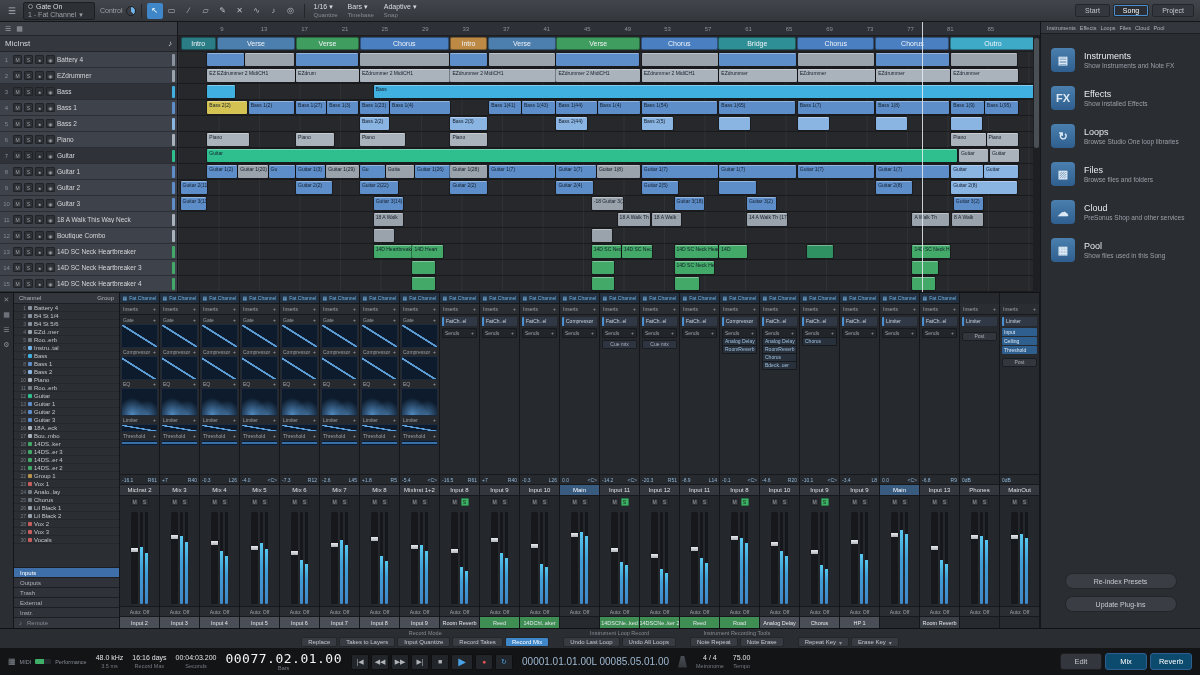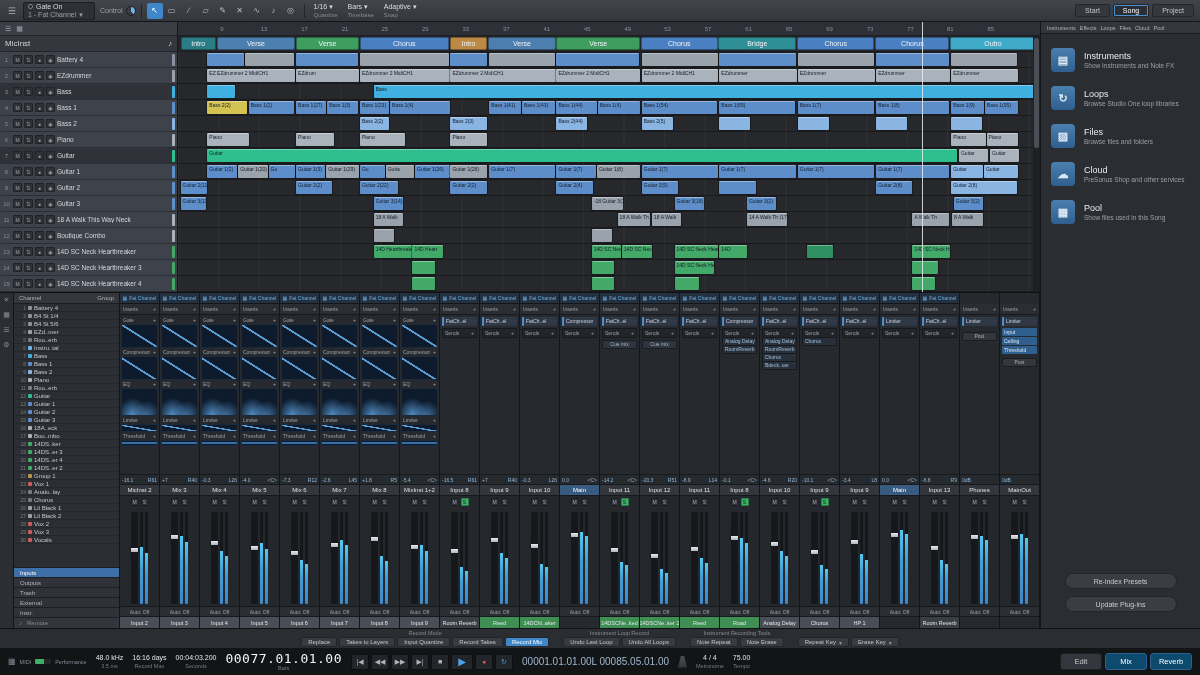--- a/index.html
+++ b/index.html
@@ -2505,20 +2505,27 @@
       <div class="br-items">
 
       <div class="br-item">
           <div class="br-ic">▤</div>
           <div class="br-tx">
             <div class="br-title">Instruments</div>
             <div class="br-desc">Show Instruments and Note FX</div>
           </div>
         </div>
           <div class="br-item">
+          <div class="br-ic">FX</div>
+          <div class="br-tx">
+            <div class="br-title">Effects</div>
+            <div class="br-desc">Show installed Effects</div>
+          </div>
+        </div>
+          <div class="br-item">
           <div class="br-ic">↻</div>
           <div class="br-tx">
             <div class="br-title">Loops</div>
             <div class="br-desc">Browse Studio One loop libraries</div>
           </div>
         </div>
           <div class="br-item">
           <div class="br-ic">▨</div>
           <div class="br-tx">
             <div class="br-title">Files</div>
@@ -2600,21 +2607,21 @@
     </div>
     <div class="tb-col">
       <div class="v">16:16 days</div>
         <div class="l">Record Max</div>
     </div>
     <div class="tb-col">
       <div class="v">00:04:03.200</div>
         <div class="l">Seconds</div>
     </div>
     <div class="tb-main">
-      <div class="big">00077.01.01.00</div>
+      <div class="big">00077.02.01.00</div>
       <div class="l">Bars</div>
     </div>
     <div class="tb-ctrl">
 
     <button class="tc">|◀</button>
         <button class="tc">◀◀</button>
         <button class="tc">▶▶</button>
         <button class="tc">▶|</button>
         <button class="tc">■</button>
         <button class="tc play">▶</button>

